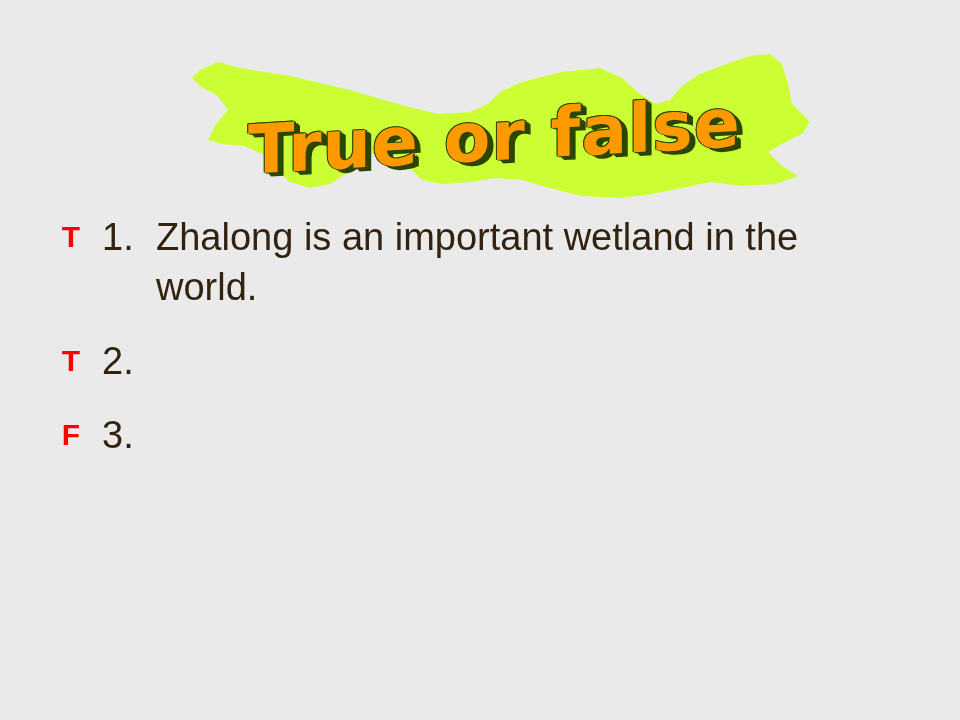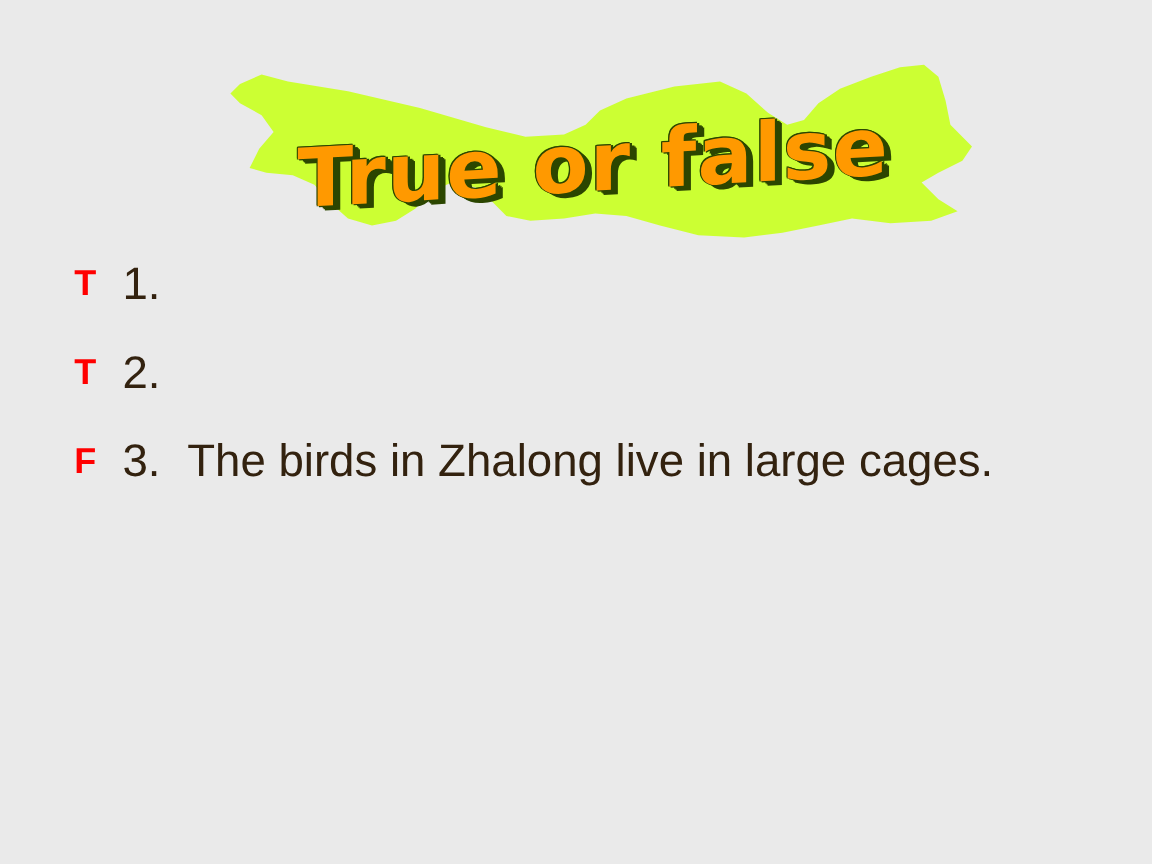--- a/index.html
+++ b/index.html
@@ -120,27 +120,27 @@
     <div class="title-text-wrap">
       <div class="title-text">True or false</div>
     </div>
   </div>
 
   <div class="qlist">
 
     <div class="qitem">
       <div class="qmark">T</div>
       <div class="qnum">1.</div>
+      <div class="qtext">Zhalong is an important wetland in the world.</div>
     </div>
 
     <div class="qitem">
       <div class="qmark">T</div>
       <div class="qnum">2.</div>
     </div>
 
     <div class="qitem">
       <div class="qmark">F</div>
       <div class="qnum">3.</div>
-      <div class="qtext">The birds in Zhalong live in large cages.</div>
     </div>
 
   </div>
 </div>
 
 </body></html>

